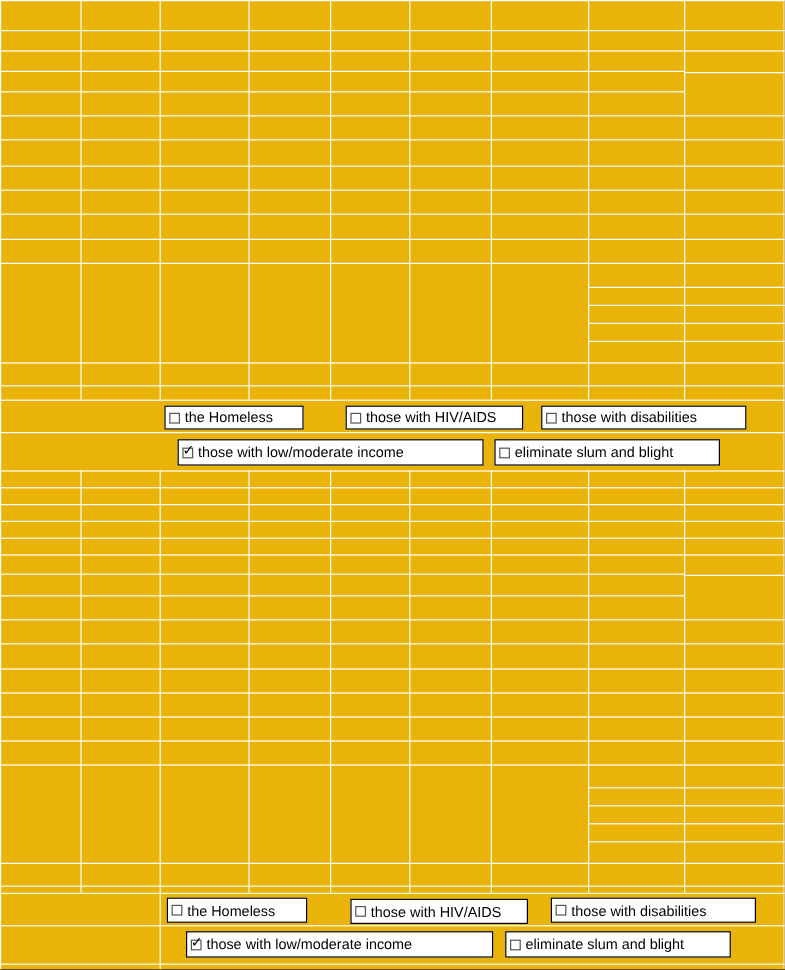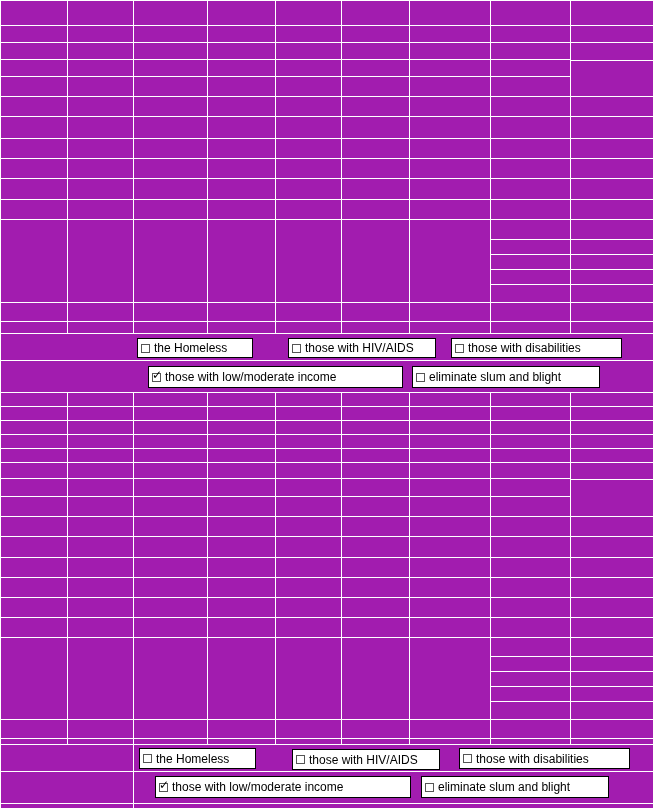--- a/index.html
+++ b/index.html
@@ -4,21 +4,21 @@
 <style>
   html, body {
     margin: 0;
     padding: 0;
     background: #000000;
   }
   #page {
     position: relative;
     width: 654px;
     height: 808px;
-    background: #a21caf;
+    background: #eab308;
     overflow: hidden;
     font-family: "Liberation Sans", sans-serif;
   }
   .hline {
     position: absolute;
     background: #ffffff;
     height: 1px;
   }
   .vline {
     position: absolute;

